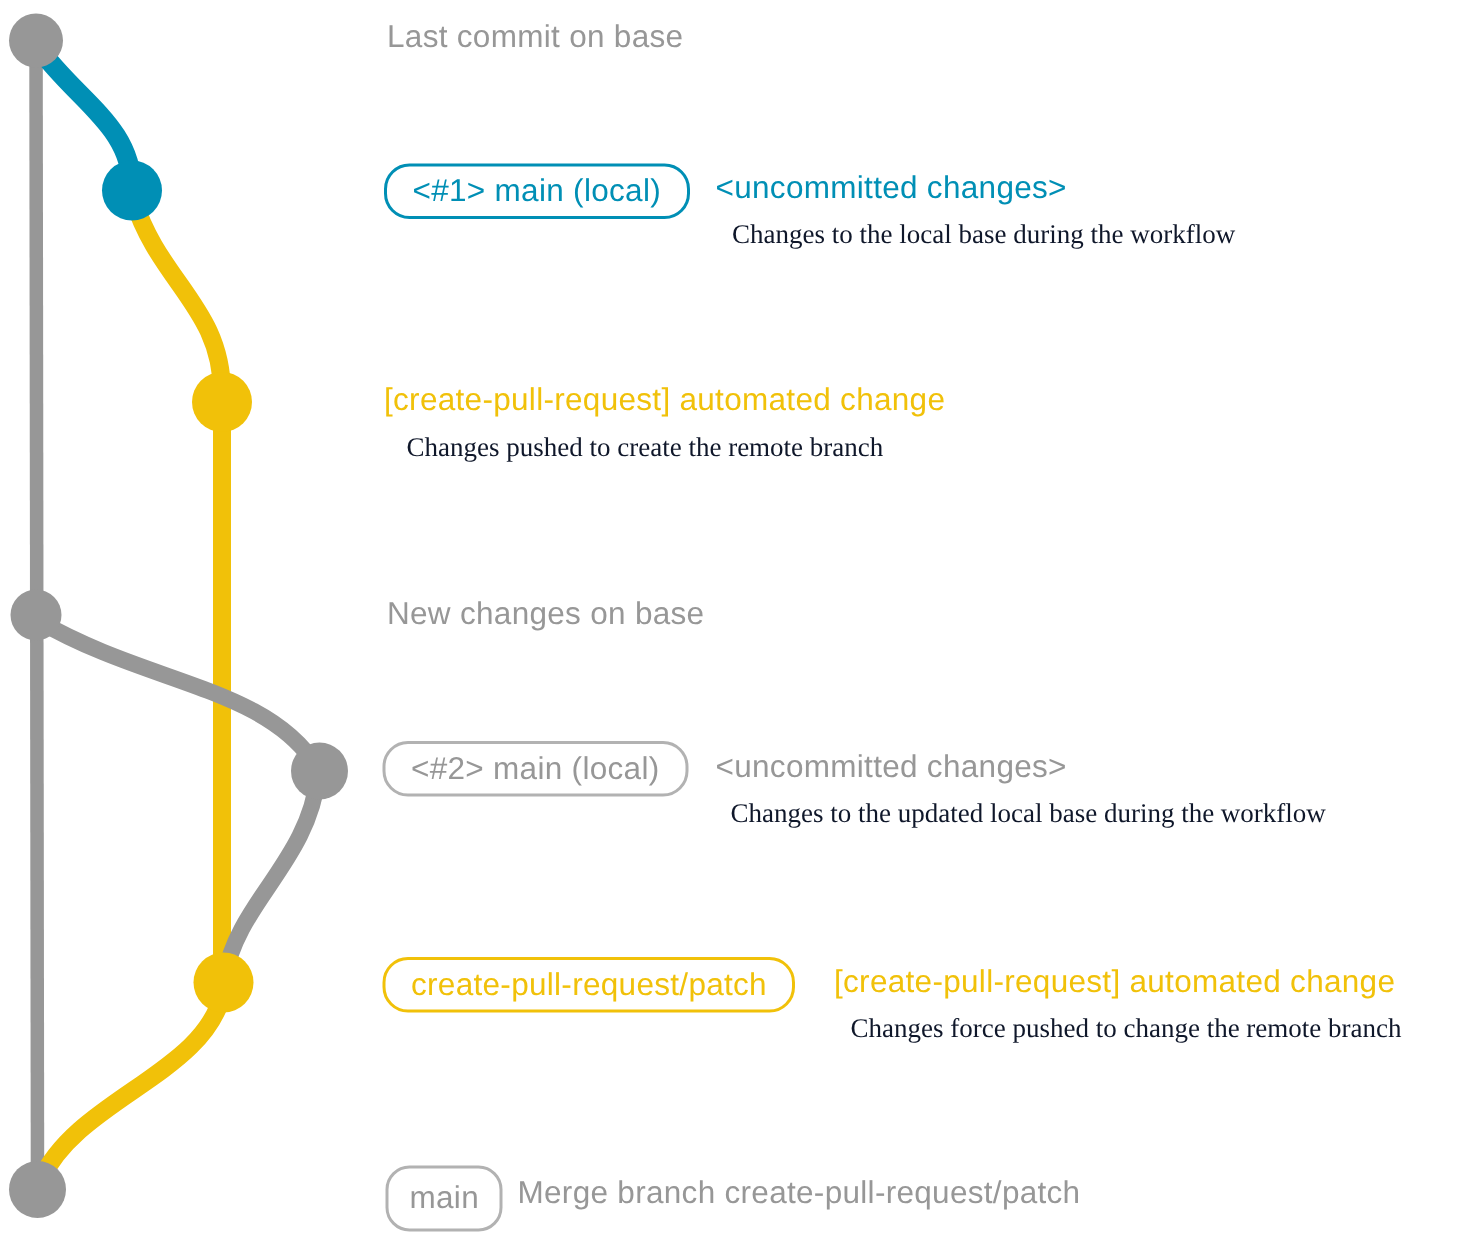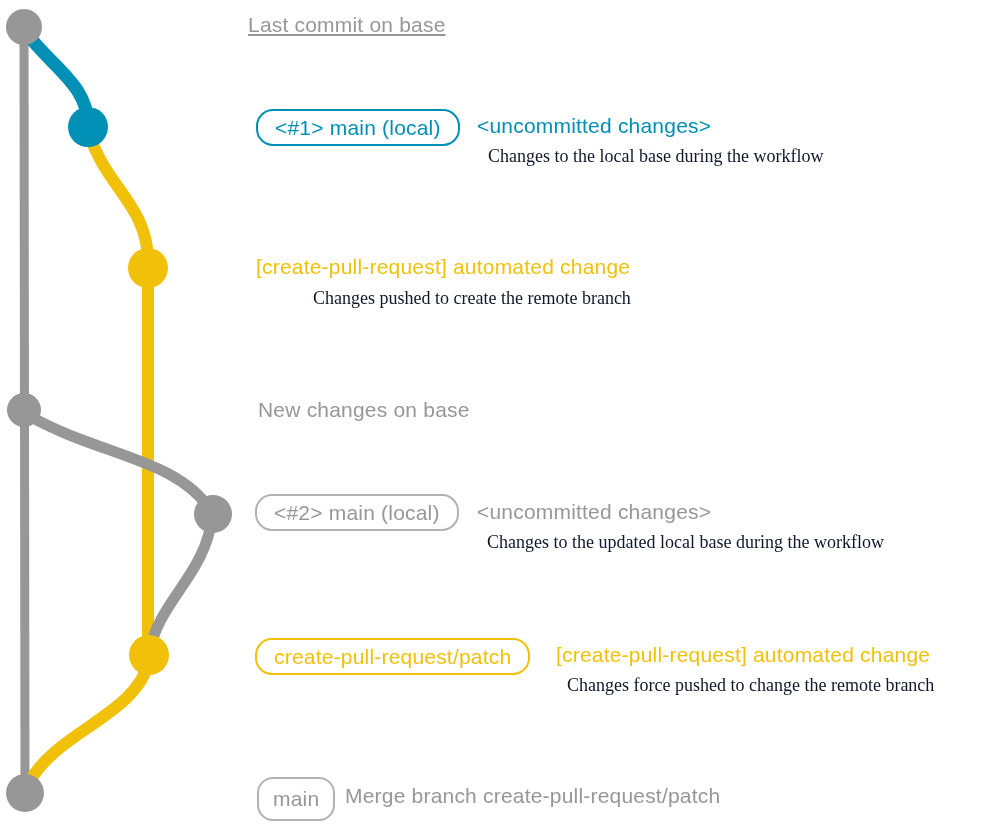--- a/index.html
+++ b/index.html
@@ -80,30 +80,30 @@
 
     <circle cx="24" cy="27" r="18" style="fill:var(--gray)"></circle>
     <circle cx="88" cy="127" r="20" style="fill:var(--blue)"></circle>
     <circle cx="148" cy="268" r="20" style="fill:var(--yellow)"></circle>
     <circle cx="24" cy="410" r="17" style="fill:var(--gray)"></circle>
     <circle cx="213" cy="514" r="19" style="fill:var(--gray)"></circle>
     <circle cx="149" cy="655" r="20" style="fill:var(--yellow)"></circle>
     <circle cx="25" cy="793" r="19" style="fill:var(--gray)"></circle>
   </svg>
 
-  <div class="abs gray-label" style="left:248px; top:13px;text-decoration:underline;">Last commit on base</div>
+  <div class="abs gray-label" style="left:258px; top:13px;">Last commit on base</div>
 
   <div class="abs badge blue" style="left:256px; top:109px;">
     <span>&lt;#1&gt; main (local)</span>
   </div>
   <div class="abs msg blue" style="left:477px; top:114px;">&lt;uncommitted changes&gt;</div>
   <div class="abs desc" style="left:488px; top:146px;">Changes to the local base during the workflow</div>
 
   <div class="abs msg yellow" style="left:256px; top:255px;">[create-pull-request] automated change</div>
-  <div class="abs desc" style="left:271px; top:288px;margin-left:42px;">Changes pushed to create the remote branch</div>
+  <div class="abs desc" style="left:271px; top:288px;">Changes pushed to create the remote branch</div>
 
   <div class="abs gray-label" style="left:258px; top:398px;">New changes on base</div>
 
   <div class="abs badge gray" style="left:255px; top:494px;">
     <span>&lt;#2&gt; main (local)</span>
   </div>
   <div class="abs msg gray" style="left:477px; top:500px;">&lt;uncommitted changes&gt;</div>
   <div class="abs desc" style="left:487px; top:532px;">Changes to the updated local base during the workflow</div>
 
   <div class="abs badge yellow" style="left:255px; top:638px;">

